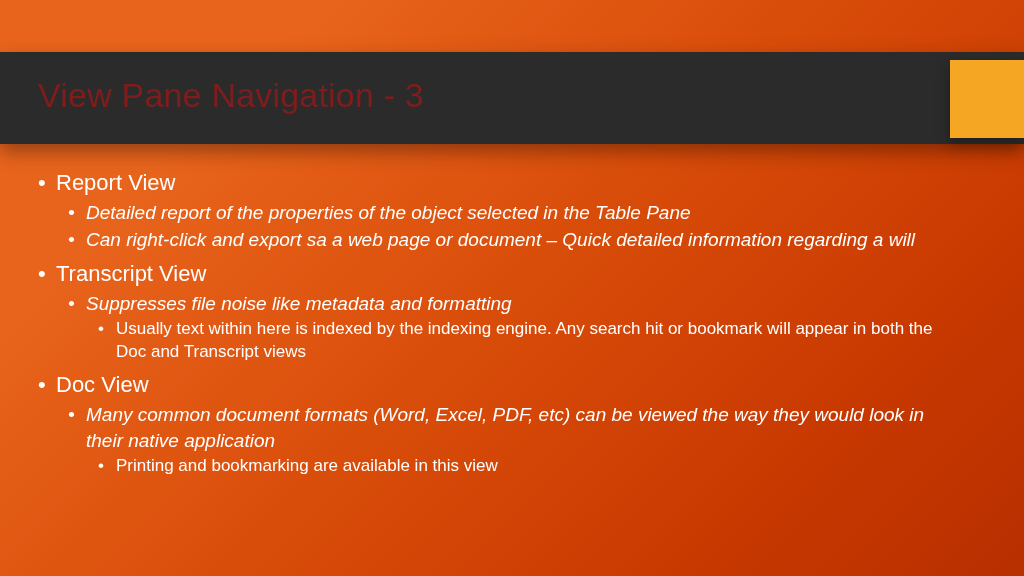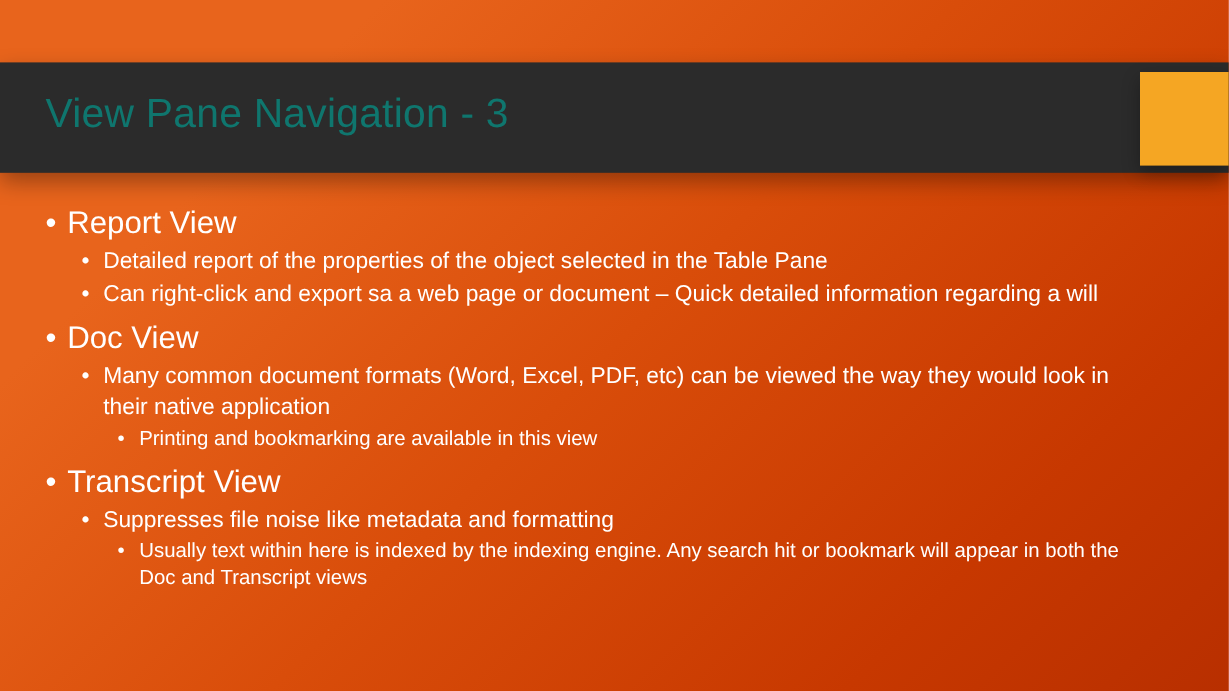--- a/index.html
+++ b/index.html
@@ -29,44 +29,44 @@
     height: 78px;
     background: #f5a623;
     box-shadow: 0 6px 14px rgba(0,0,0,0.3);
   }
   .title-text {
     position: absolute;
     left: 38px;
     top: 76px;
     font-size: 34px;
     font-weight: 400;
-    color: #0f766e;
+    color: #7f1d1d;
     letter-spacing: 0.2px;
   }
   .content {
     position: absolute;
     top: 168px;
     left: 38px;
     right: 60px;
   }
   ul { list-style: none; }
   .lvl1 > li { margin-bottom: 6px; }
   .lvl1 > li > .row::before,
   .lvl2 > li > .row::before,
   .lvl3 > li > .row::before {
     content: "•";
     display: inline-block;
     width: 18px;
     color: #ffffff;
   }
   .row { display: flex; align-items: flex-start; }
   .row span { flex: 1; }
-  .lvl1 > li > .row { font-size: 26px; line-height: 1.35; }
+  .lvl1 > li > .row { font-size: 22px; line-height: 1.35; }
   .lvl2 { margin-left: 30px; margin-top: 2px; }
-  .lvl2 > li > .row { font-size: 19px; line-height: 1.35; }
+  .lvl2 > li > .row { font-size: 19px; line-height: 1.35; font-style: italic; }
   .lvl3 { margin-left: 30px; margin-top: 2px; }
   .lvl3 > li > .row { font-size: 17px; line-height: 1.35; }
   .lvl2 > li, .lvl3 > li { margin-bottom: 2px; }
 </style>
 </head>
 <body>
 
 <div class="title-band"></div>
 <div class="accent-block"></div>
 <div class="title-text">View Pane Navigation - 3</div>
@@ -85,50 +85,50 @@
           </li>
         <li>
             <div class="row">
               <span>Can right-click and export sa a web page or document – Quick detailed information regarding a will</span>
             </div>
           </li>
       </ul>
     </li>
     <li>
       <div class="row">
+          <span>Transcript View</span>
+        </div>
+      <ul class="lvl2">
+        <li>
+          <div class="row">
+              <span>Suppresses file noise like metadata and formatting</span>
+            </div>
+          <ul class="lvl3">
+            <li>
+                <div class="row">
+                  <span>Usually text within here is indexed by the indexing engine. Any search hit or bookmark will appear in both the Doc and Transcript views</span>
+                </div>
+              </li>
+          </ul>
+        </li>
+      </ul>
+    </li>
+    <li>
+      <div class="row">
           <span>Doc View</span>
         </div>
       <ul class="lvl2">
         <li>
           <div class="row">
               <span>Many common document formats (Word, Excel, PDF, etc) can be viewed the way they would look in their native application</span>
             </div>
           <ul class="lvl3">
             <li>
                 <div class="row">
                   <span>Printing and bookmarking are available in this view</span>
                 </div>
               </li>
           </ul>
         </li>
       </ul>
     </li>
-    <li>
-      <div class="row">
-          <span>Transcript View</span>
-        </div>
-      <ul class="lvl2">
-        <li>
-          <div class="row">
-              <span>Suppresses file noise like metadata and formatting</span>
-            </div>
-          <ul class="lvl3">
-            <li>
-                <div class="row">
-                  <span>Usually text within here is indexed by the indexing engine. Any search hit or bookmark will appear in both the Doc and Transcript views</span>
-                </div>
-              </li>
-          </ul>
-        </li>
-      </ul>
-    </li>
   </ul>
 </div>
 
 </body></html>

